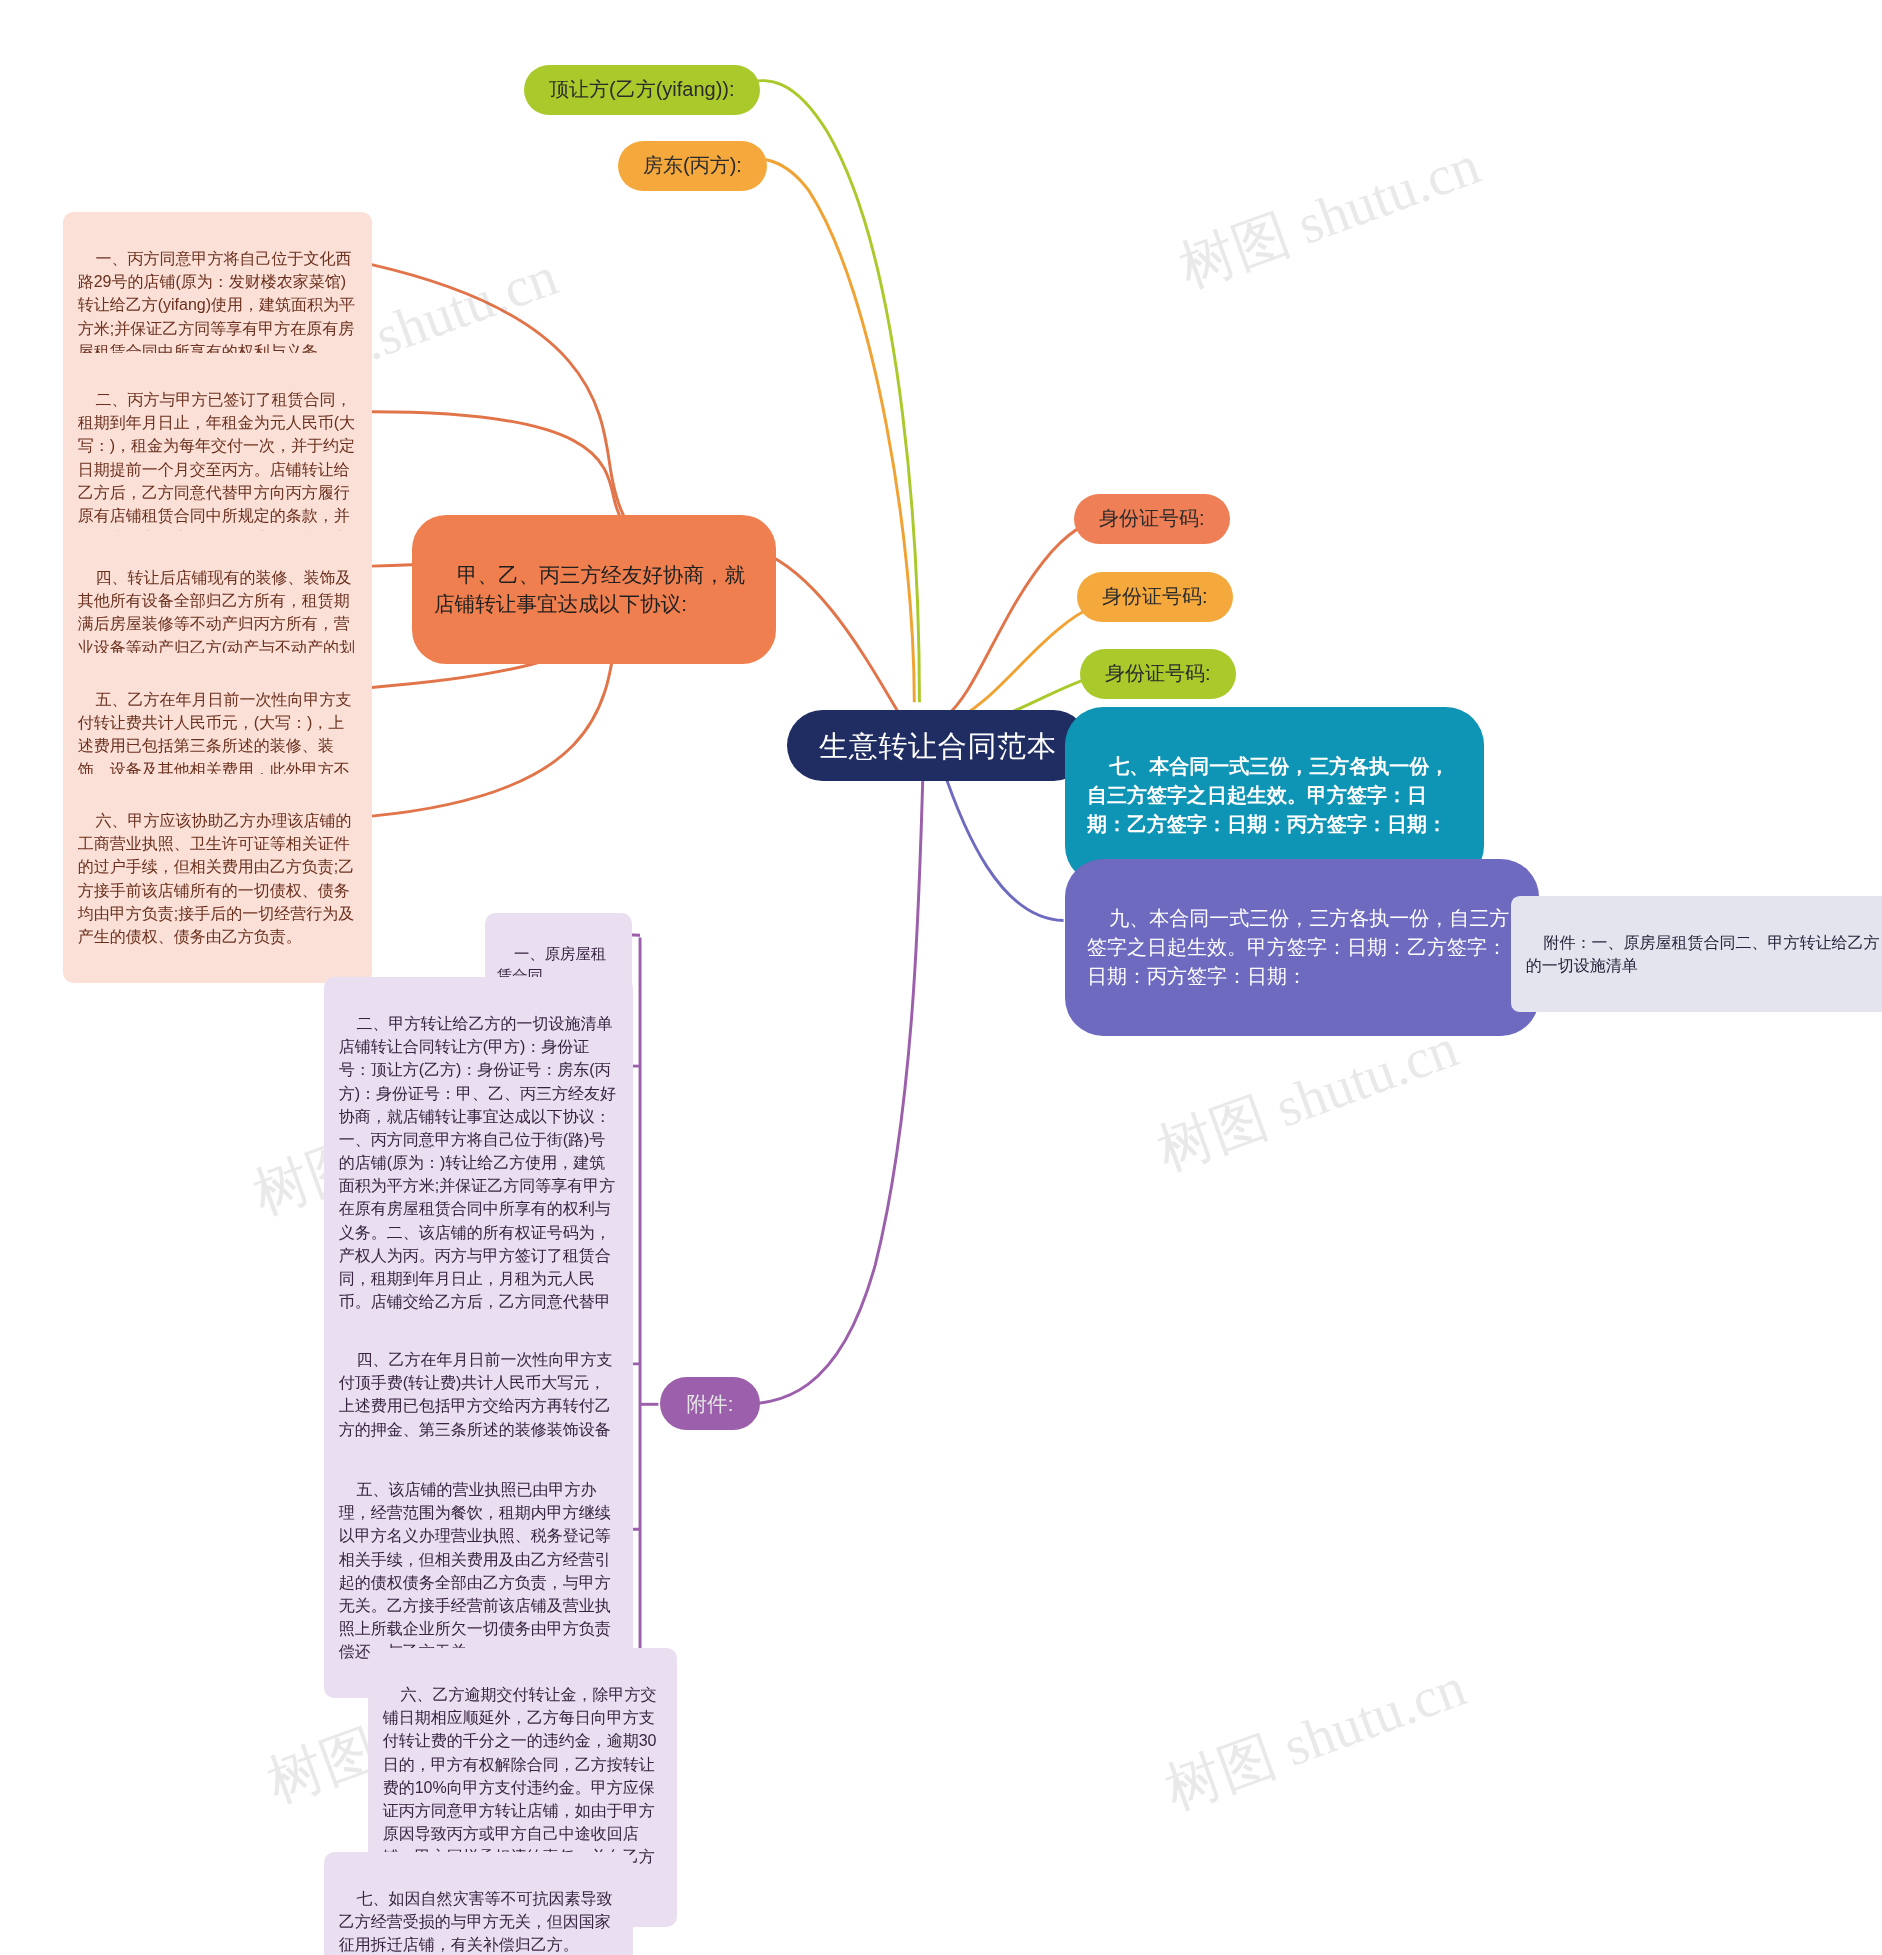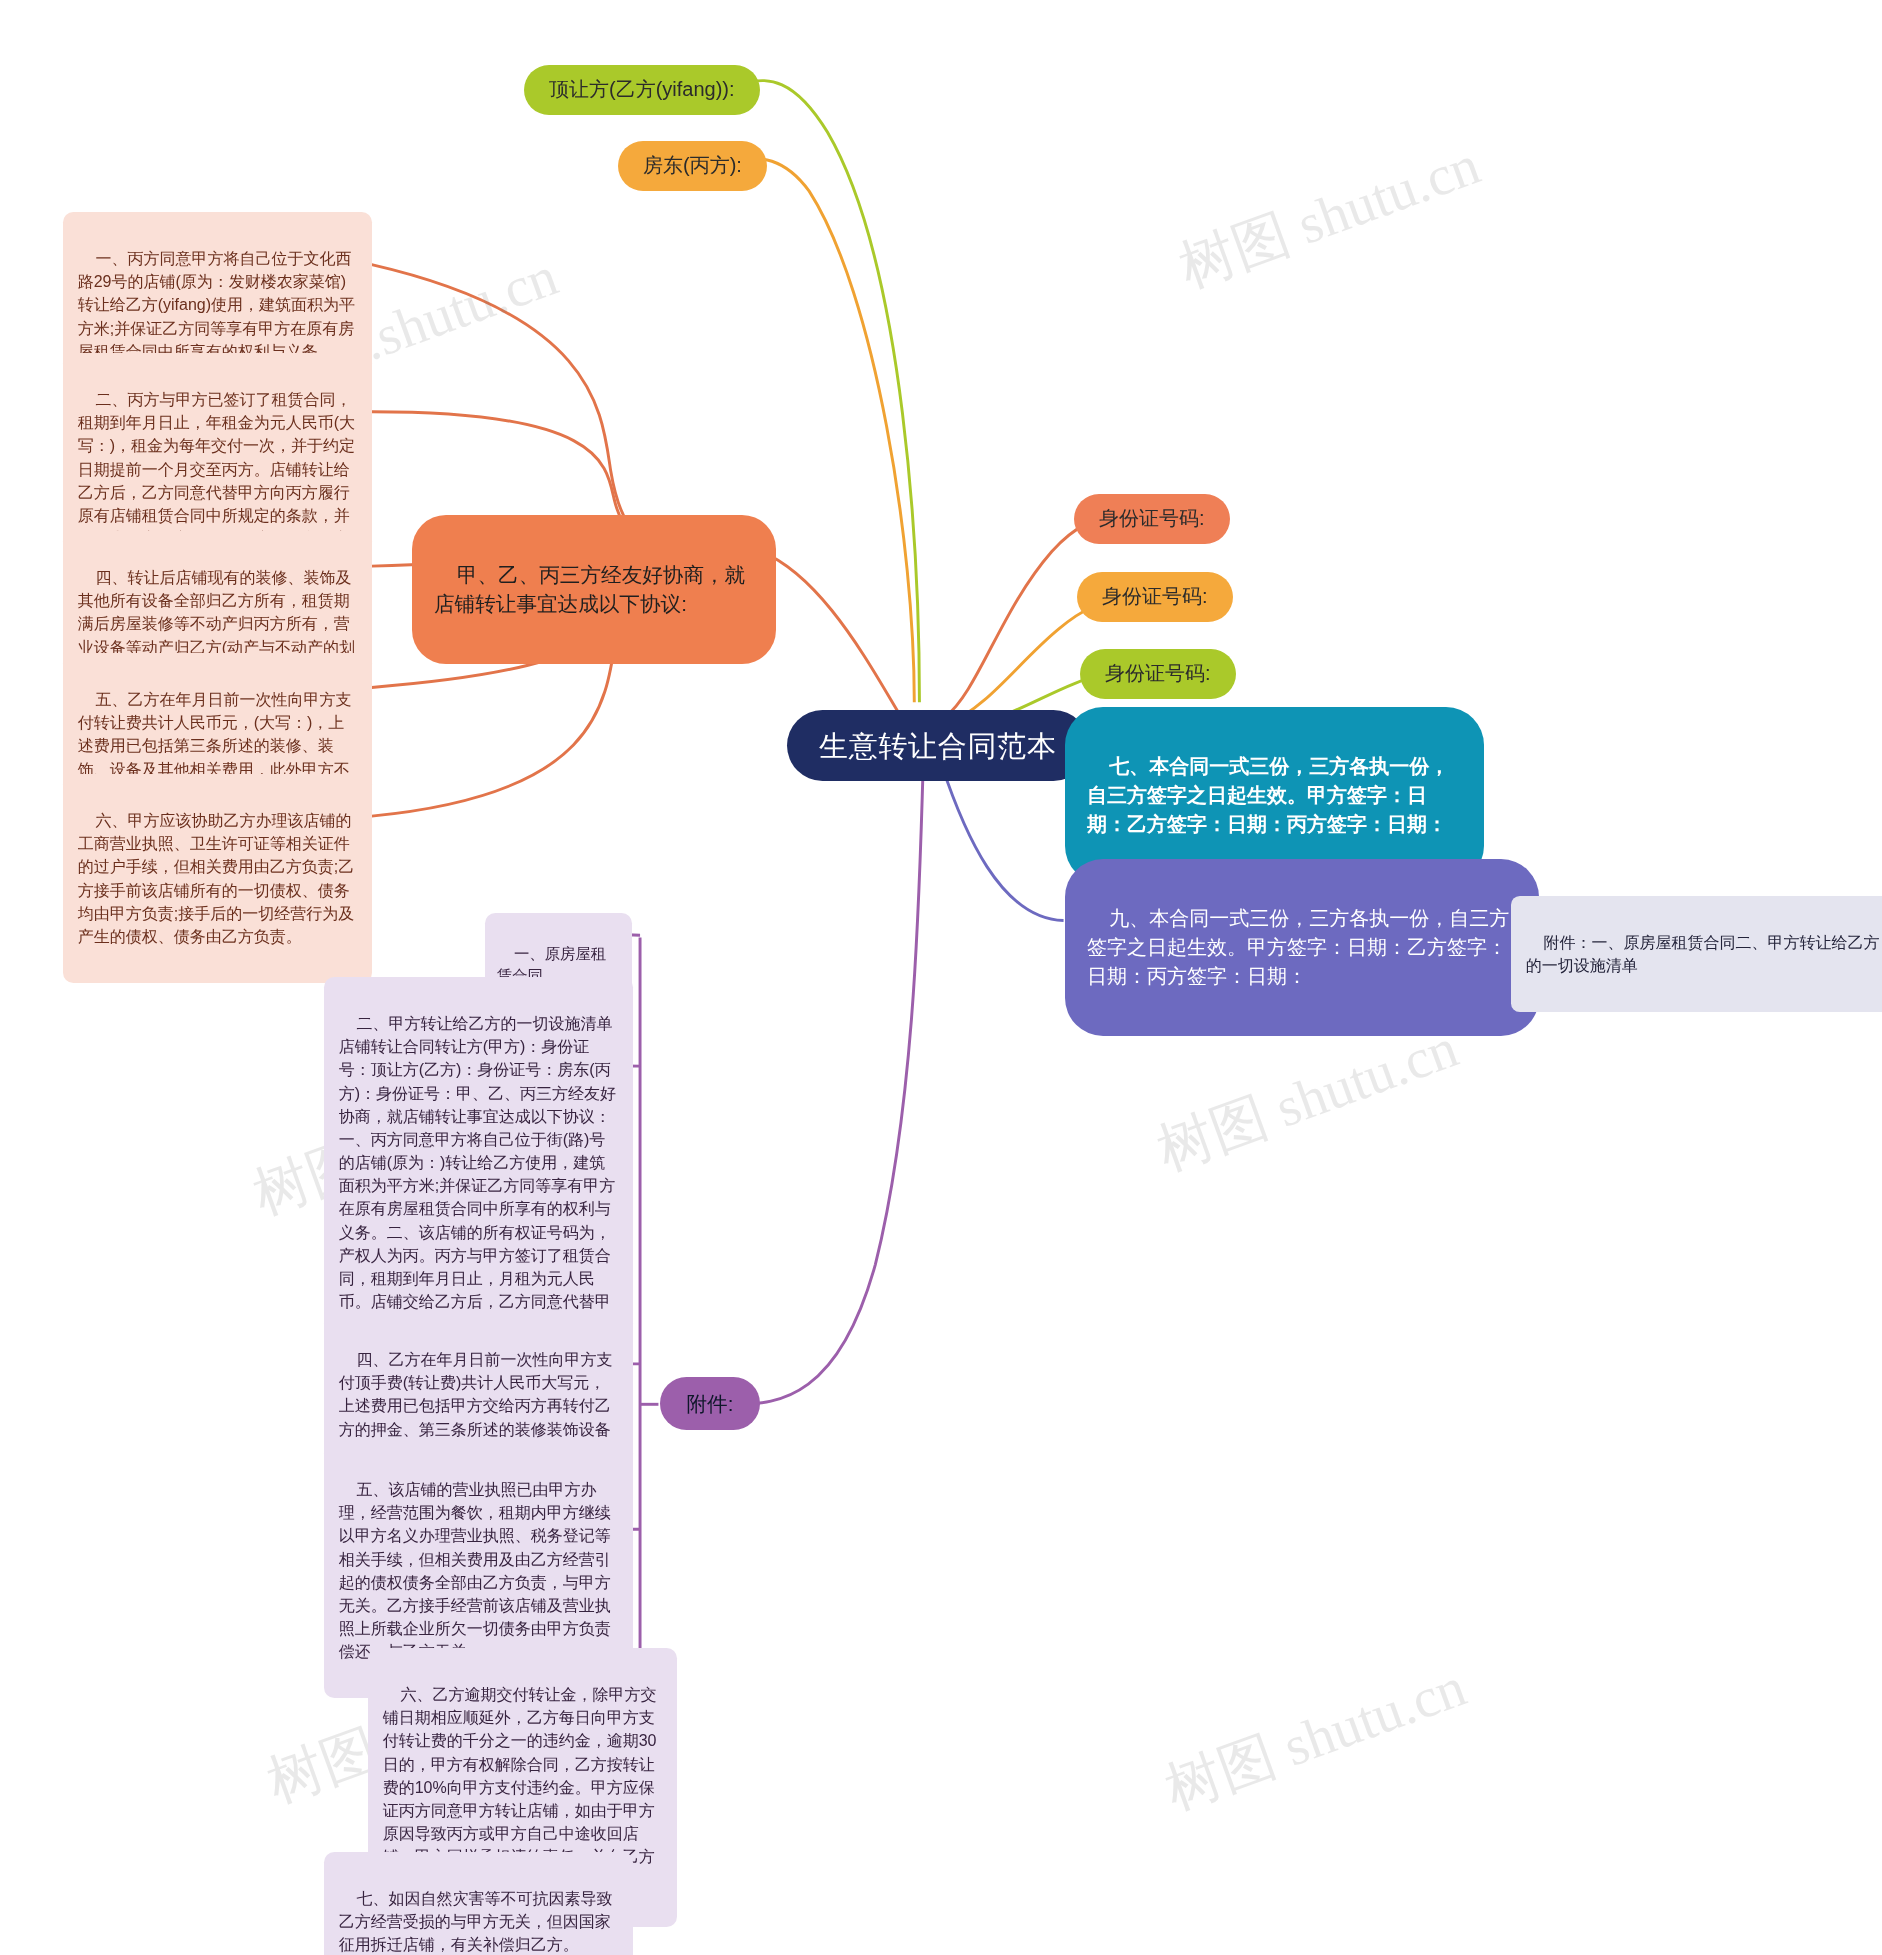--- a/index.html
+++ b/index.html
@@ -69,21 +69,21 @@
   .node-purple {
     background: #6d6ac0;
     color: #ffffff;
     font-size: 20px;
     border-radius: 38px;
     padding: 16px 22px;
   }
   
   .node-violet-pill {
     background: #9c5fab;
-    color: #0f172a;
+    color: #e5e5e5;
     font-size: 20.6px;
     border-radius: 735px;
     padding: 11.8px 26.5px;
     display: flex;
     align-items: center;
     justify-content: flex-end;
   }
 
   
   .box-salmon {

